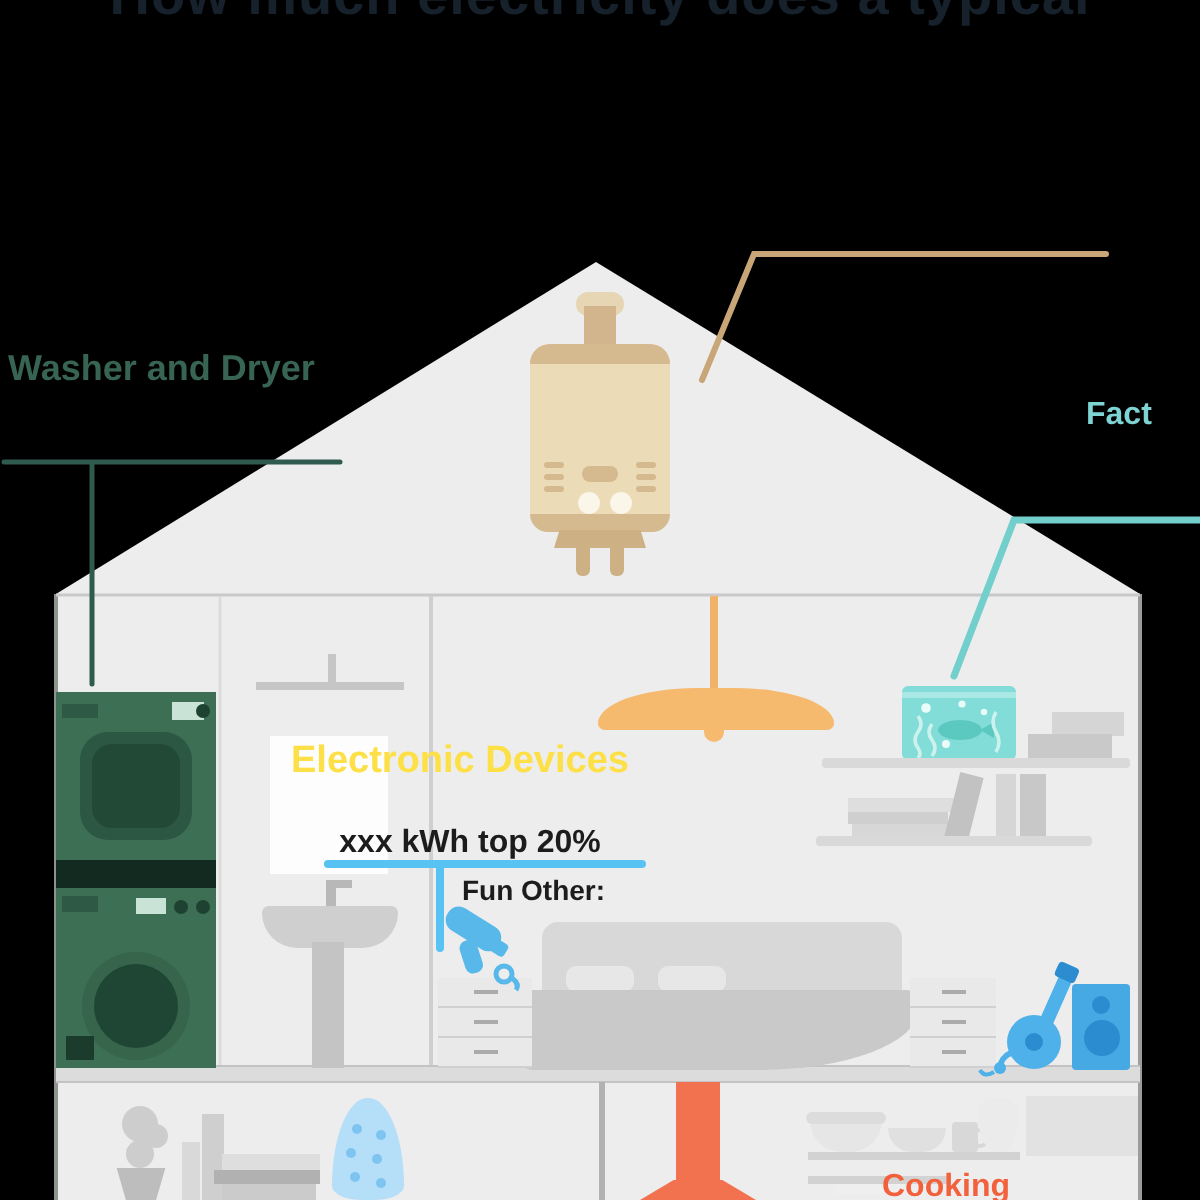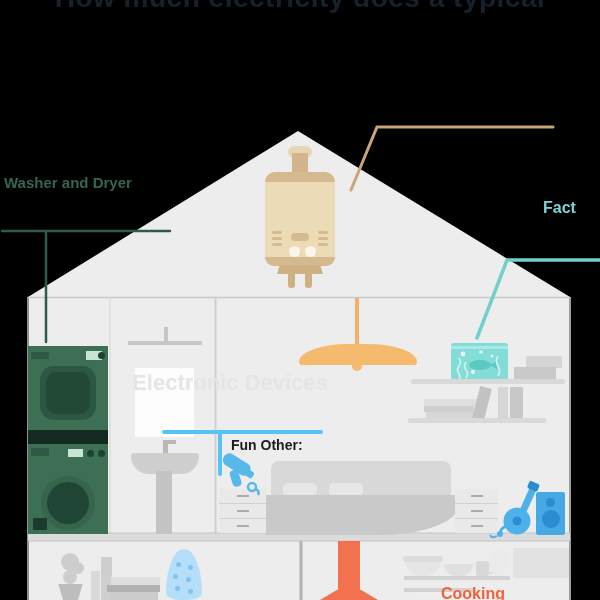--- a/index.html
+++ b/index.html
@@ -8,26 +8,26 @@
   .abs{position:absolute;}
   svg.layer{position:absolute;left:0;top:0;}
 
   
   .title{left:0;top:-20px;width:600px;text-align:center;color:#16212c;
          font-size:28px;font-weight:800;line-height:36px;letter-spacing:.5px;}
 
   
   .lbl{font-weight:800;white-space:nowrap;}
   .lbl-heating{left:370px;top:75px;width:185px;text-align:right;color:#cfae83;font-size:15px;}
-  .lbl-washer {left:4px;top:174px;color:#376453;font-size:15px;}
+  .lbl-washer {left:4px;top:174px;color:#376453;font-size:18px;}
   .lbl-other  {left:543px;top:199px;color:#7ed3d3;font-size:16px;}
   .lbl-cooking{left:441px;top:585px;color:#f2613c;font-size:16px;}
 
   
-  .tt-head{left:130px;top:370px;width:200px;text-align:center;color:#e5e5e5;font-size:22px;font-weight:800;}
+  .tt-head{left:130px;top:370px;width:200px;text-align:center;color:#fde047;font-size:19px;font-weight:800;}
   .tt-line1{left:130px;top:392px;width:210px;text-align:center;color:#1c1c1c;font-size:16px;font-weight:700;}
   .tt-line2{left:130px;top:413px;width:210px;text-align:center;color:#1c1c1c;font-size:16px;font-weight:700;}
   .tt-fact{left:231px;top:437px;color:#1c1c1c;font-size:14px;font-weight:800;}
 
   
   .boiler-cap {left:288px;top:146px;width:24px;height:12px;border-radius:6px;background:#e7d6b3;}
   .boiler-pipe{left:292px;top:153px;width:16px;height:23px;background:#d2b58c;}
   .boiler-body{left:265px;top:172px;width:70px;height:94px;border-radius:10px;background:#ecdbb7;}
   .boiler-body .band-t{position:absolute;left:0;top:0;width:100%;height:10px;border-radius:10px 10px 0 0;background:#d5b98f;}
   .boiler-body .band-b{position:absolute;left:0;bottom:0;width:100%;height:9px;border-radius:0 0 10px 10px;background:#d5b98f;}
@@ -306,15 +306,16 @@
   </svg>
 
   <div class="abs title">
     <div>How much electricity does a typical</div>
   </div>
   <div class="abs lbl lbl-washer">Washer and Dryer</div>
   <div class="abs lbl lbl-other">Fact</div>
   <div class="abs lbl lbl-cooking">Cooking</div>
 
   <div class="abs tt-head">Electronic Devices</div>
+  <div class="abs tt-line2">xxx kWh top 20%</div>
   <div class="abs tt-fact">Fun Other:</div>
 
 </div>
 
 </body></html>

